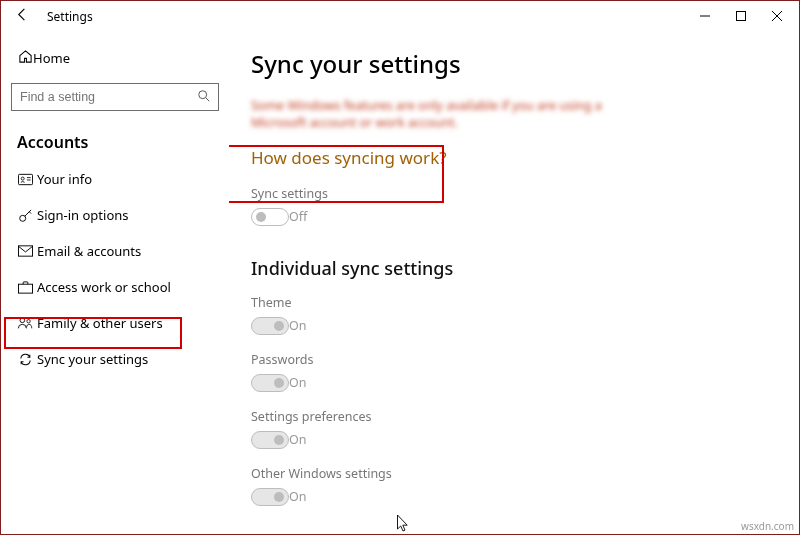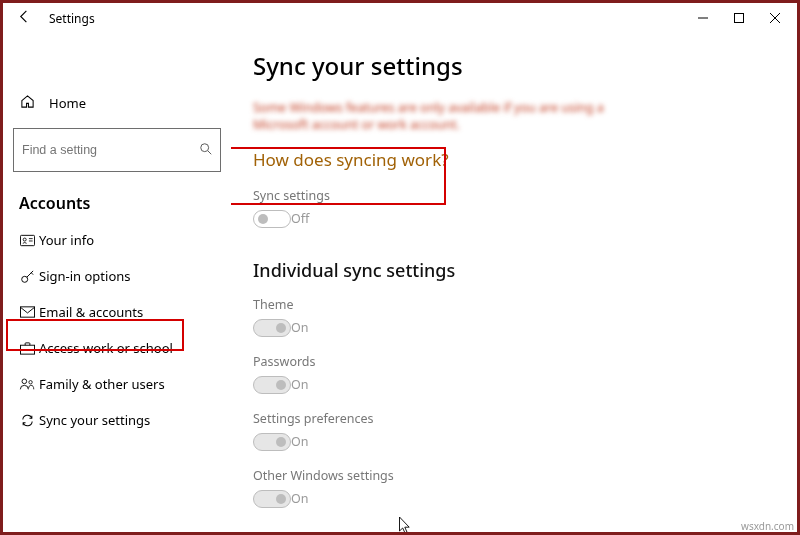--- a/index.html
+++ b/index.html
@@ -1,33 +1,33 @@
 <!DOCTYPE html>
 <html><head>
 <meta charset="utf-8">
 <style>
   * { box-sizing: border-box; margin: 0; padding: 0; }
   html, body { width: 800px; height: 535px; overflow: hidden; font-family: "Segoe UI", system-ui, sans-serif; background: #fff; color: #000; }
-  .window { width: 800px; height: 535px; display: flex; flex-direction: column; border: 3px solid #7f1d1d; }
+  .window { width: 800px; height: 535px; display: flex; flex-direction: column; border: 1px solid #7f1d1d; }
   
   .titlebar { height: 30px; display: flex; align-items: center; padding: 0 4px 0 8px; }
   .back-btn { width: 26px; height: 26px; display: flex; align-items: center; justify-content: center; cursor: pointer; }
   .arrow-left { font-size: 14px; }
   .title-text { font-size: 12px; margin-left: 12px; }
   .winctrl { margin-left: auto; display: flex; }
   .winbtn { width: 36px; height: 30px; display: flex; align-items: center; justify-content: center; cursor: pointer; font-family: inherit; }
   .winbtn svg { display: block; }
   
   .body { flex: 1; display: flex; min-height: 0; }
   
   .sidebar { width: 228px; padding: 12px 10px 0 10px; display: flex; flex-direction: column; }
-  .home-row { display: flex; align-items: center; height: 30px; padding-left: 6px; gap: 14px; cursor: pointer; margin-top: 43px; }
+  .home-row { display: flex; align-items: center; height: 30px; padding-left: 6px; cursor: pointer; }
   .home-row .icon { width: 16px; text-align: center; }
   .home-row span.txt { font-size: 13px; }
-  .searchbox { margin-top: 10px; height: 44px; border: 1px solid #6e6e6e; display: flex; align-items: center; padding: 0 6px 0 8px; }
+  .searchbox { margin-top: 10px; height: 28px; border: 1px solid #6e6e6e; display: flex; align-items: center; padding: 0 6px 0 8px; }
   .searchbox input { flex: 1; border: none; outline: none; font-size: 12.5px; background: transparent; color: #555; }
   .search-icon { width: 16px; text-align: center; color: #555; }
   .section-title { font-size: 16px; font-weight: 600; margin: 20px 0 8px 6px; }
   .nav { display: flex; flex-direction: column; }
   .nav-item { display: flex; align-items: center; height: 36px; padding-left: 6px; gap: 4px; cursor: pointer; font-size: 13px; }
   .nav-item .icon { width: 16px; height: 16px; display: flex; align-items: center; justify-content: center; }
   .nav-item.selected {  }
   .hl-sidebar { position: absolute; border: 2px solid #d40000; pointer-events: none; }
   
   .main { flex: 1; padding: 16px 14px 0 22px; overflow: hidden; position: relative; }

